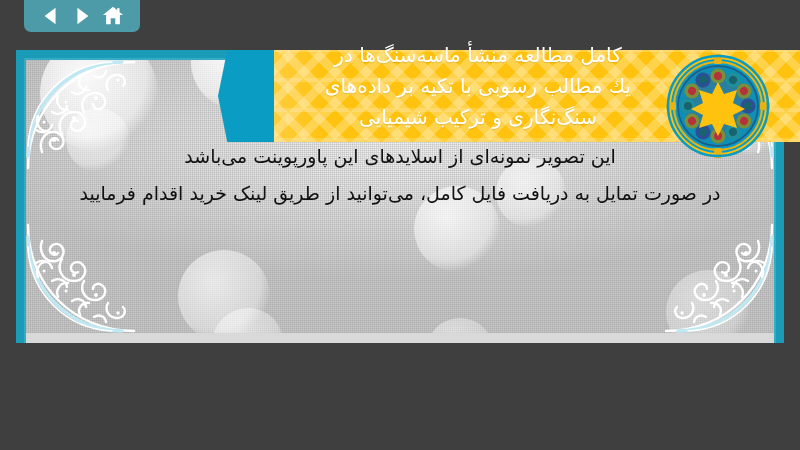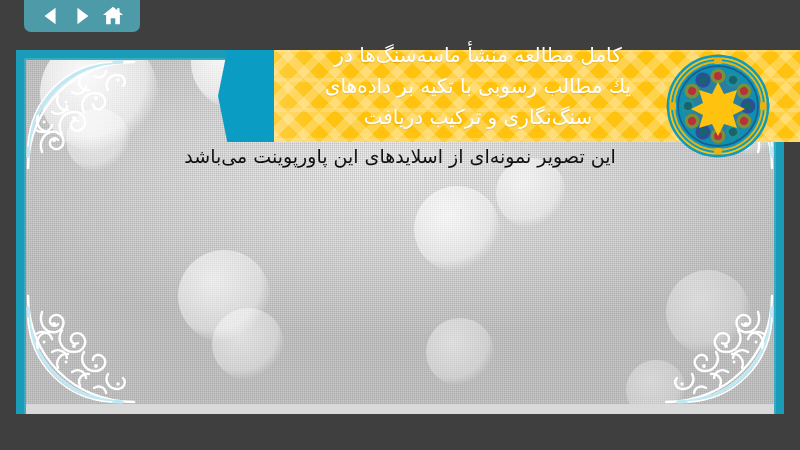--- a/index.html
+++ b/index.html
@@ -57,21 +57,21 @@
   }
   #titleText .tl{display:block;}
 
   
   #medallion{
     position:absolute;left:448px;top:4px;width:104px;height:104px;z-index:36;
   }
 
   
   #slide{
-    position:absolute;left:16px;top:50px;width:768px;height:364px;
+    position:absolute;left:16px;top:50px;width:768px;height:293px;
     background:#d9d9d9;overflow:hidden;z-index:10;
   }
   #slideFrame{position:absolute;inset:0;}
   #slideInner{
     position:absolute;left:10px;top:10px;right:10px;bottom:10px;
     background:
       radial-gradient(ellipse 60% 50% at 50% 30%, #f2f2f2 0%, #e2e2e2 45%, #c9c9c9 100%);
     overflow:hidden;
   }
   #texture{
@@ -115,20 +115,21 @@
       <div class="bokeh" style="left:388px;top:126px;width:86px;height:86px;opacity:.8;"></div>
       <div class="bokeh" style="left:470px;top:98px;width:70px;height:70px;opacity:.7;"></div>
       <div class="bokeh" style="left:400px;top:258px;width:68px;height:68px;opacity:.55;"></div>
       <div class="bokeh" style="left:548px;top:-20px;width:80px;height:80px;opacity:.6;"></div>
       <div class="bokeh" style="left:640px;top:210px;width:84px;height:84px;opacity:.5;"></div>
       <div class="bokeh" style="left:600px;top:300px;width:60px;height:60px;opacity:.45;"></div>
       <div class="bokeh" style="left:700px;top:40px;width:56px;height:56px;opacity:.5;"></div>
 
       <div id="bodyText">
         <span class="bl">این تصویر نمونه‌ای از اسلایدهای این پاورپوینت می‌باشد</span>
+        <span class="bl">در صورت تمایل به دریافت فایل کامل، می‌توانید از طریق لینک خرید اقدام فرمایید</span>
       </div>
     </div>
 
     <svg id="slideFrame" viewBox="0 0 768 384" preserveAspectRatio="none">
       <defs>
         <clipPath id="innerclip">
           <rect x="10" y="10" width="748" height="364"></rect>
         </clipPath>
       </defs>
 
@@ -233,21 +234,21 @@
     </svg>
   </div>
 
   <div id="banner">
     <div id="bannerTip"></div>
     <div id="bannerBody"></div>
 
     <div id="titleText">
       <span class="tl">کامل مطالعه منشأ ماسه‌سنگ‌ها در</span>
       <span class="tl">یك مطالب رسوبی با تکیه بر داده‌های</span>
-      <span class="tl">سنگ‌نگاری و ترکیب دریافت</span>
+      <span class="tl">سنگ‌نگاری و ترکیب شیمیایی</span>
     </div>
 
     <svg id="medallion" viewBox="0 0 104 104">
       <circle cx="52" cy="52" r="50" fill="#ffc20e" stroke="#c98b12" stroke-width="1.5"></circle>
       <circle cx="52" cy="52" r="47" fill="#0b9cc4"></circle>
       <circle cx="52" cy="52" r="44" fill="none" stroke="#e8b212" stroke-width="2"></circle>
       <circle cx="52" cy="52" r="41" fill="#1b5f8a"></circle>
       <circle cx="52" cy="52" r="39" fill="#2a7ea0"></circle>
       <g>
         <circle cx="52" cy="52" r="36" fill="none" stroke="#0f8fb5" stroke-width="6"></circle>

